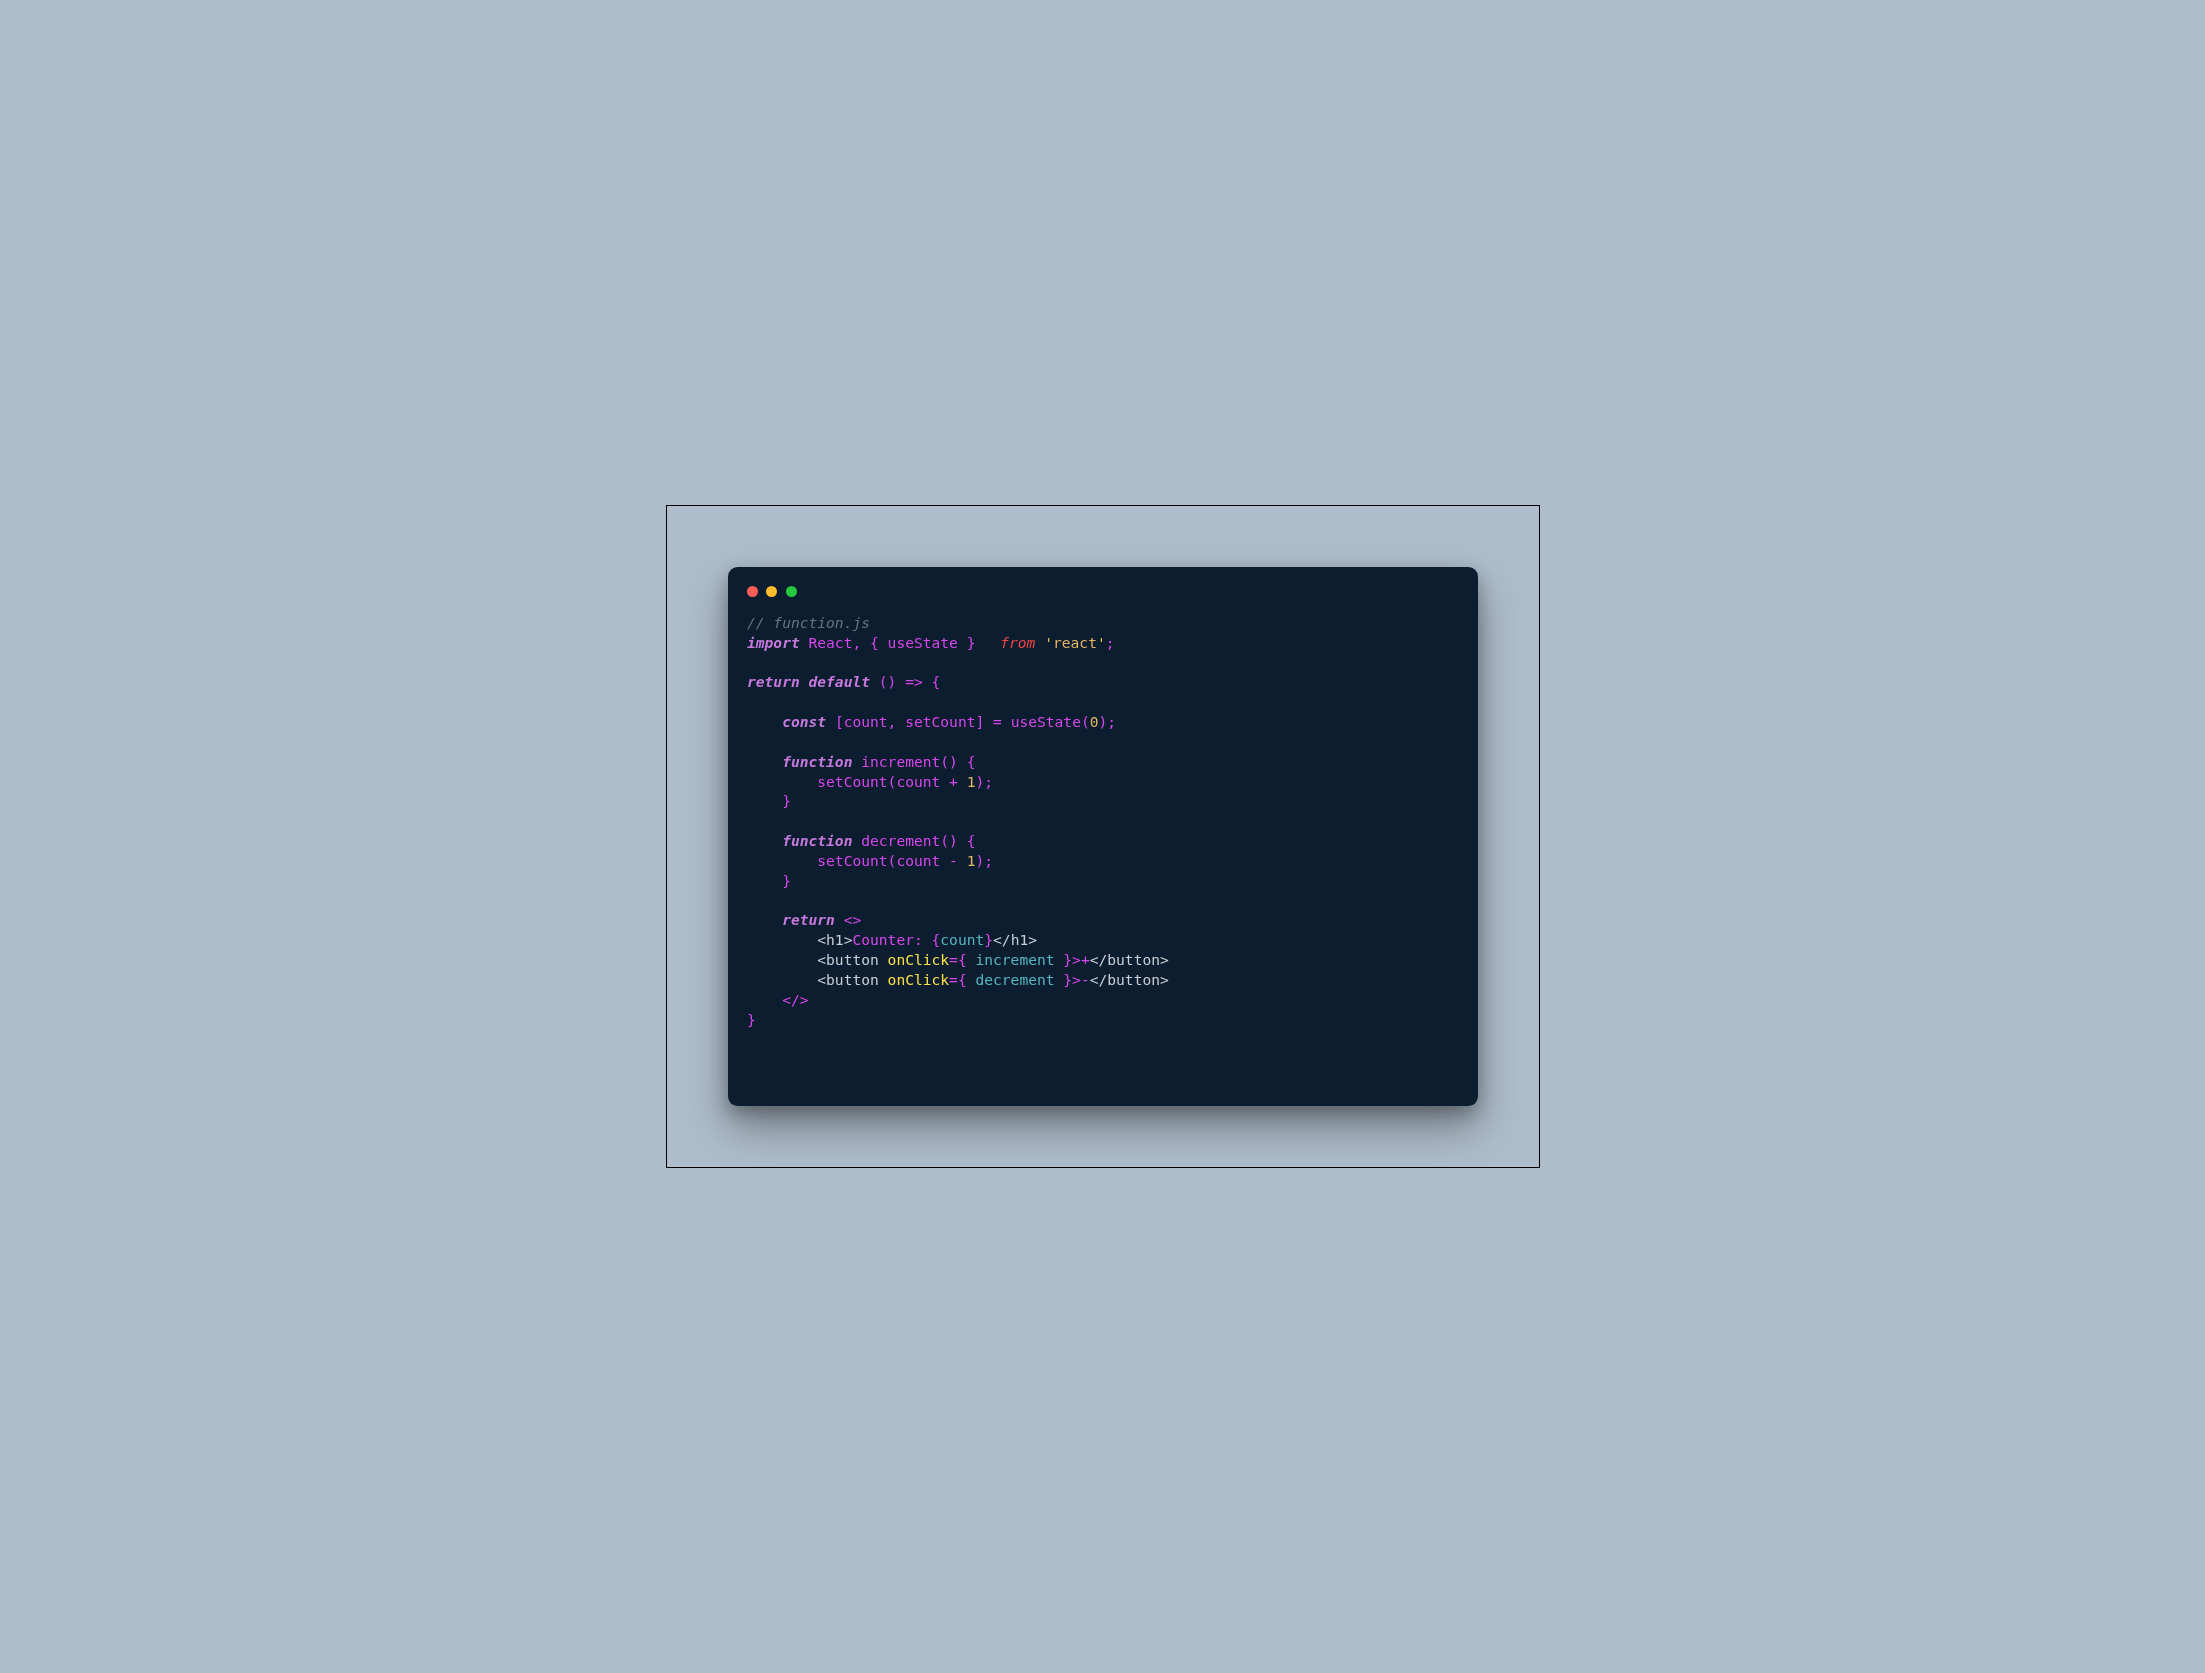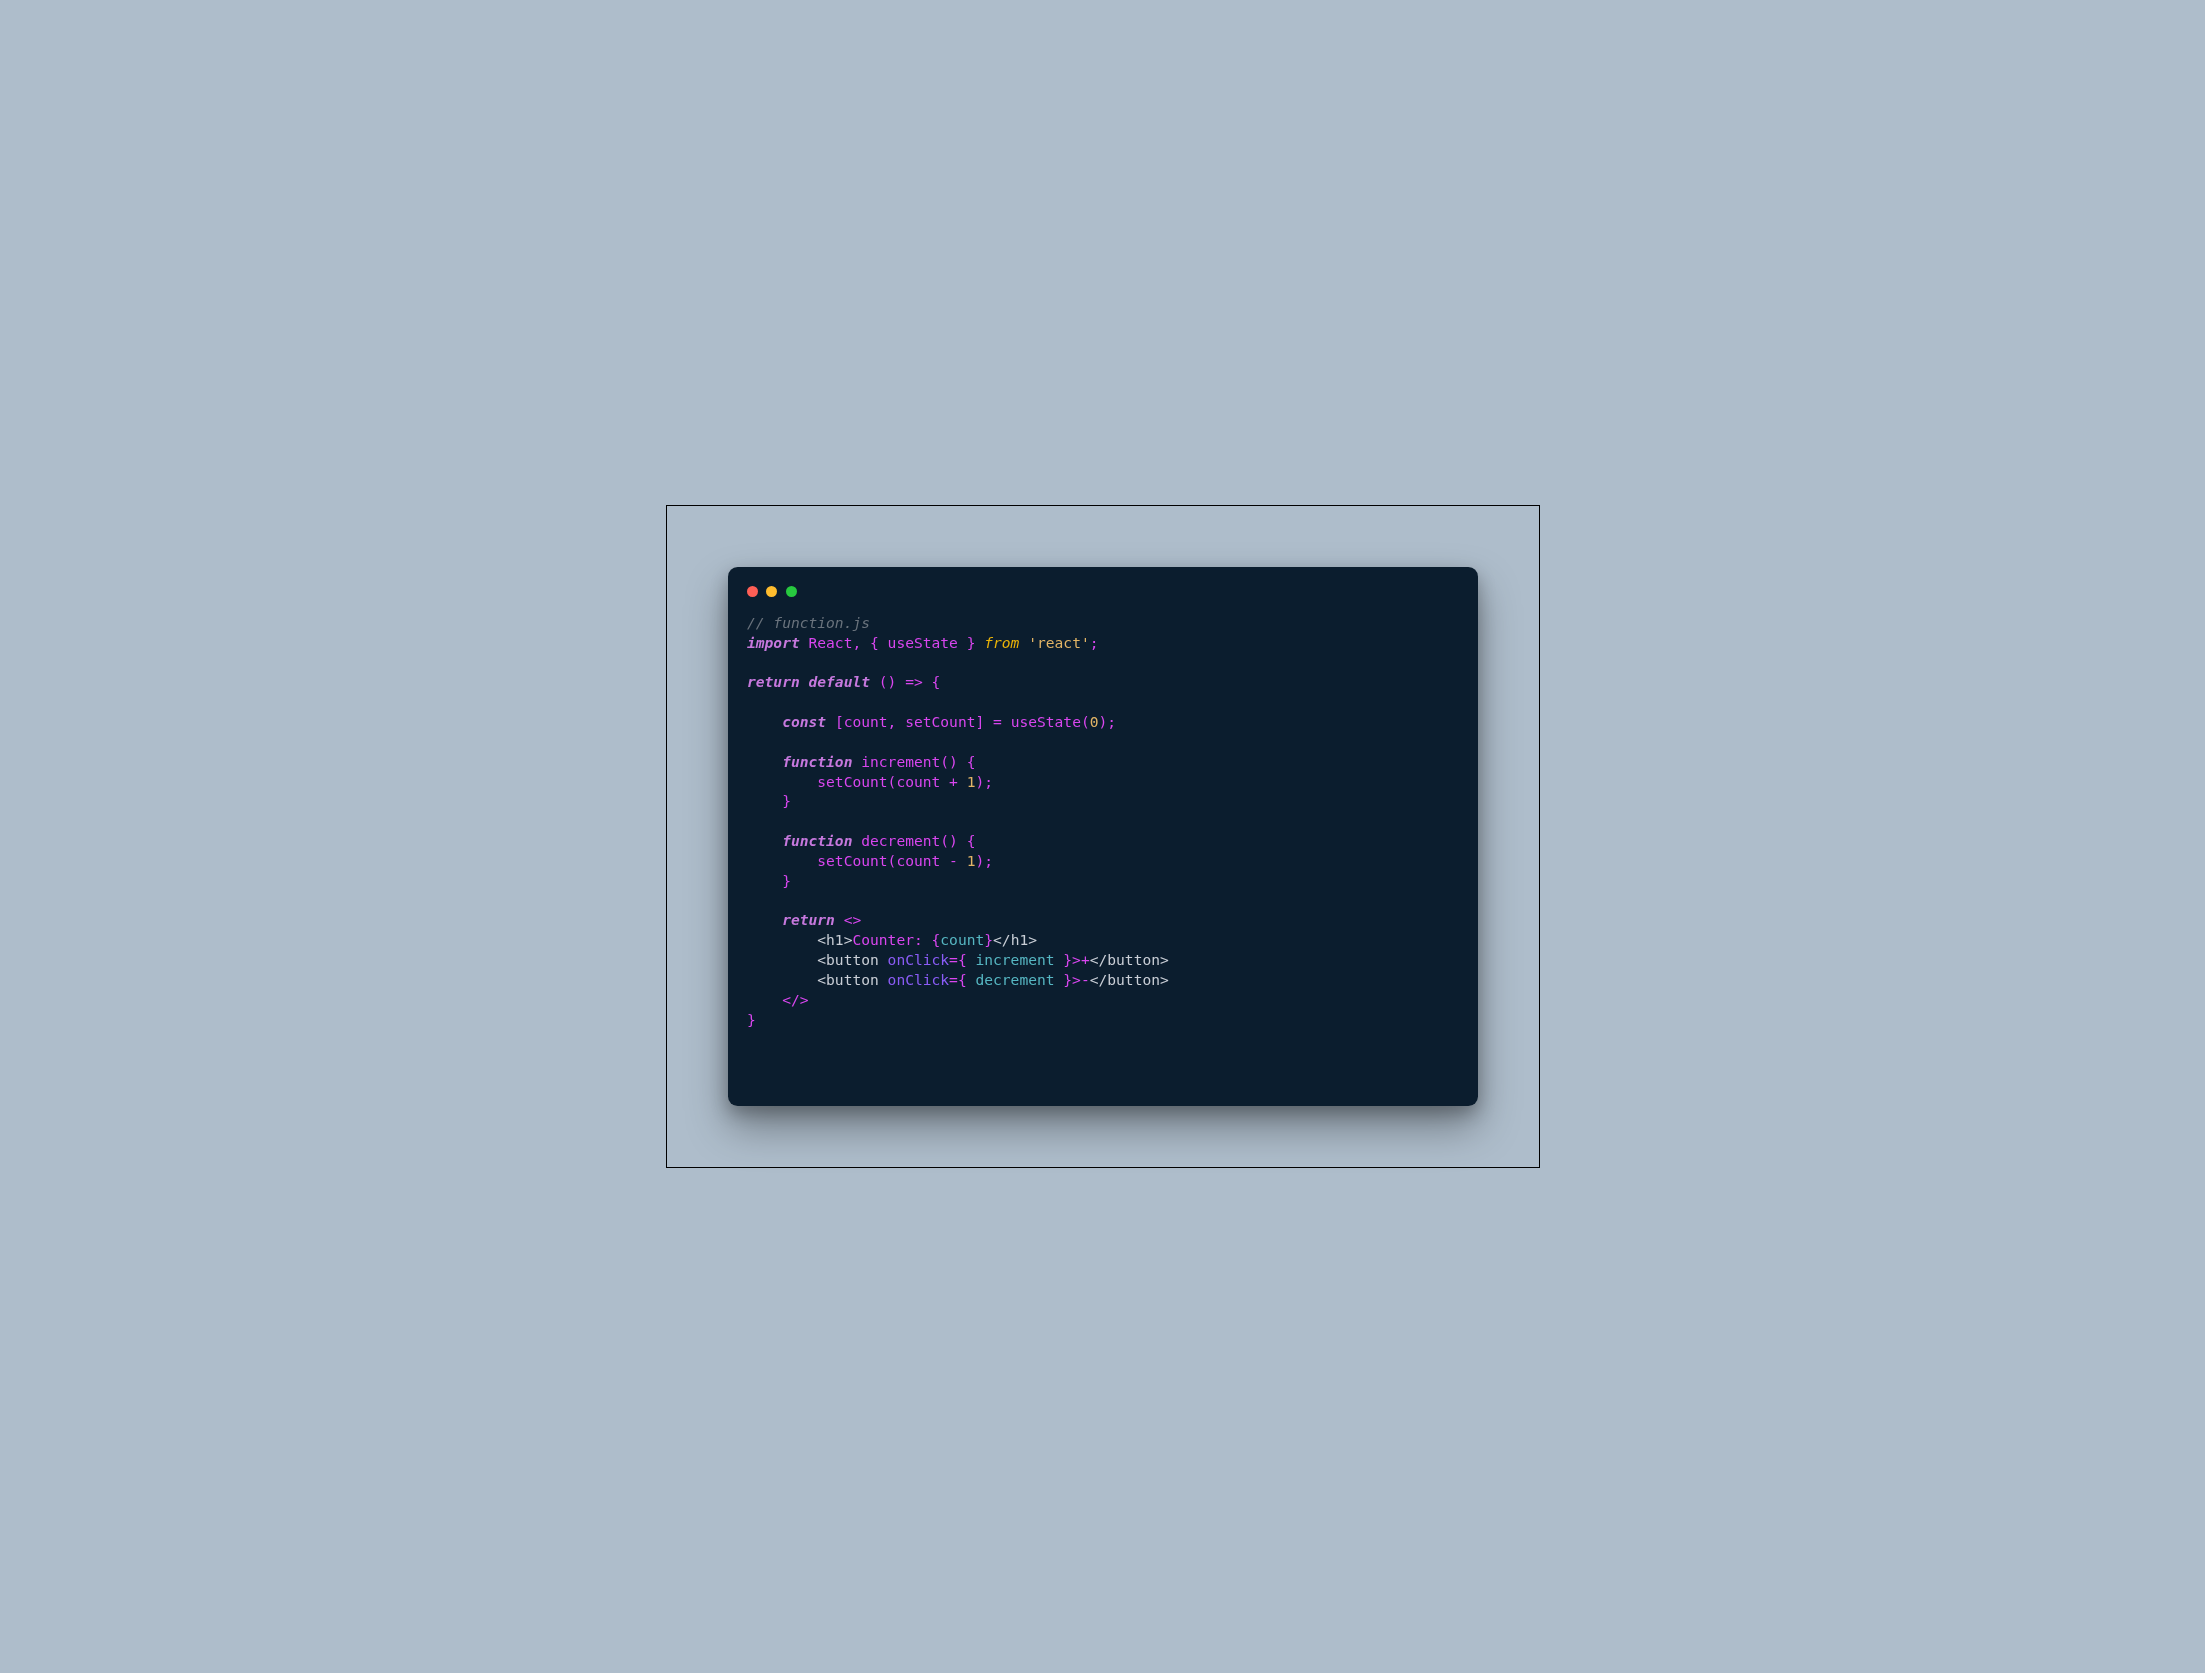--- a/index.html
+++ b/index.html
@@ -45,25 +45,25 @@
     font-size: 14.6px;
     line-height: 1.36;
     color: #c9ced6;
     white-space: pre;
     font-style: normal;
     letter-spacing: 0;
   }
   .c-comment { color: #6a737d; font-style: italic; }
   .c-kw      { color: #c678dd; font-style: italic; font-weight: bold; }
   .c-default { color: #d946ef; }
-  .c-from    { color: #eab308; font-style: italic; }
+  .c-from    { color: #ef4444; font-style: italic; margin-left: 16px; }
   .c-ident   { color: #56b6c2; }
   .c-string  { color: #e3b566; }
   .c-num     { color: #e3b566; }
-  .c-attr    { color: #8b5cf6; }
+  .c-attr    { color: #fde047; }
   .c-tag     { color: #c9ced6; }
 </style>
 </head>
 <body>
 
 <div class="stage">
   <div class="window">
     <div class="traffic-lights">
       <div class="tl tl-close"></div>
       <div class="tl tl-min"></div>

